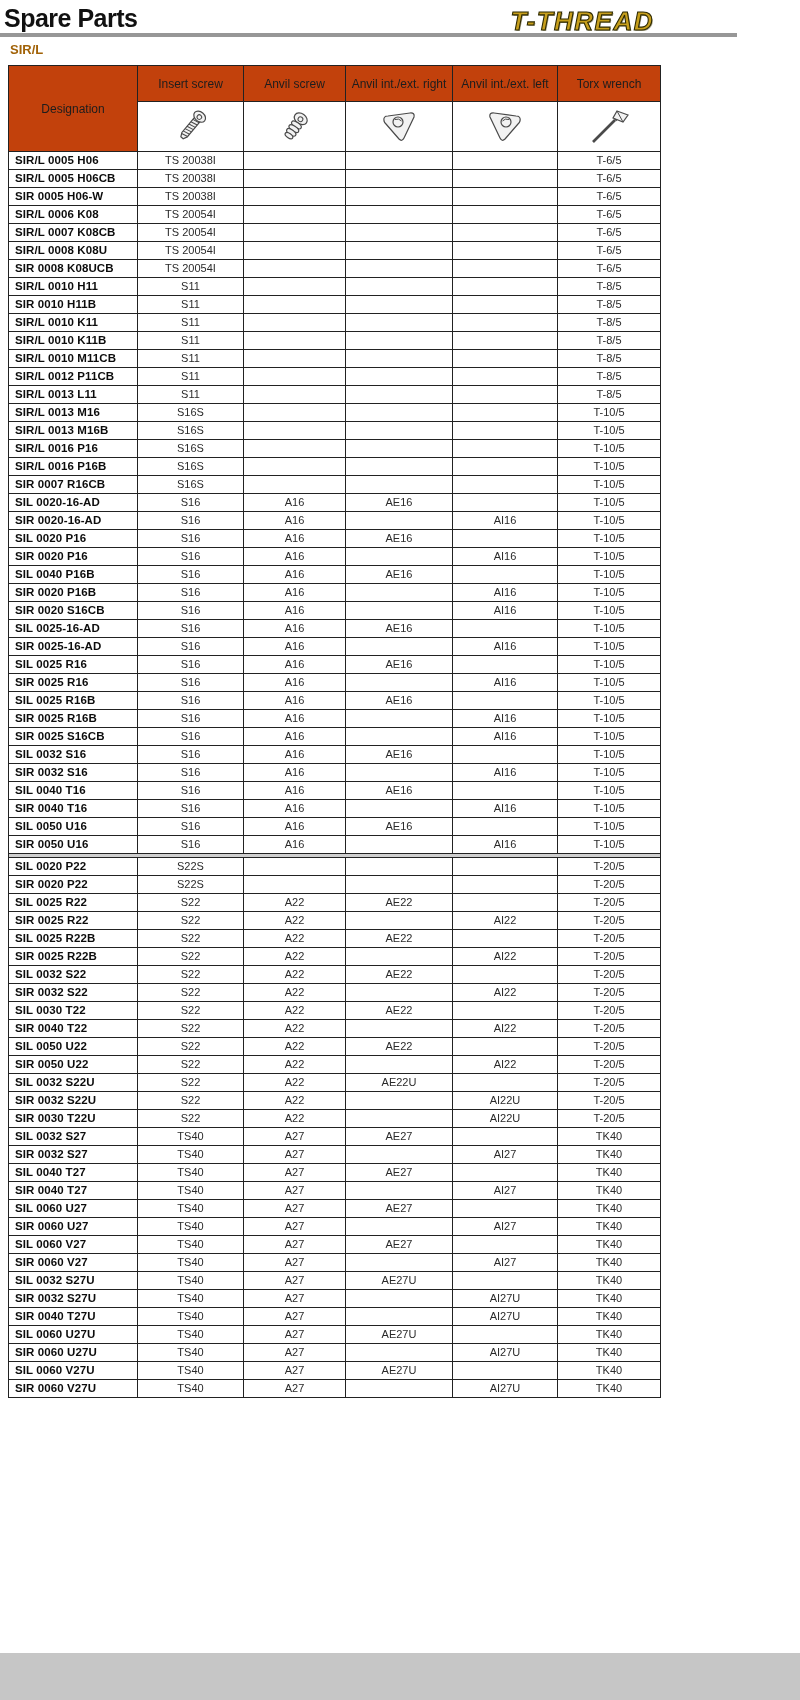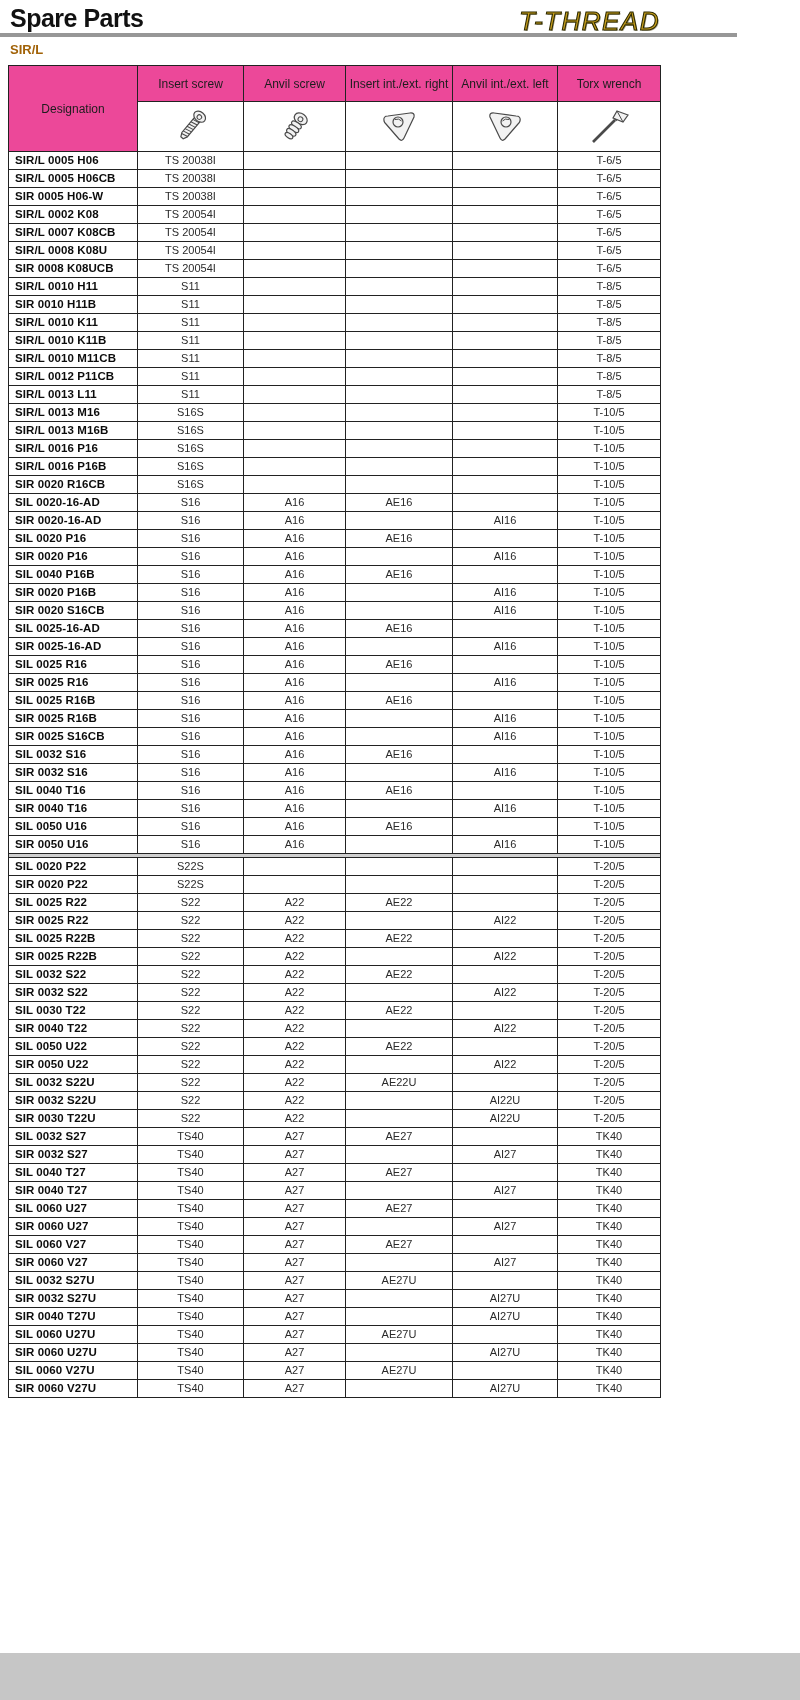--- a/index.html
+++ b/index.html
@@ -7,36 +7,36 @@
   body { font-family: "Liberation Sans", sans-serif; }
   .page {
     position: relative;
     width: 800px;
     height: 1700px;
     background: #ffffff;
     overflow: hidden;
   }
   .header-row {
     position: absolute;
-    left: 10px; top: 4px;
+    left: 4px; top: 4px;
     width: 650px;
     display: flex;
     justify-content: space-between;
     align-items: flex-start;
     text-align: center;
   }
   .page-title {
     font-size: 25px;
     font-weight: bold;
     color: #111111;
     letter-spacing: -0.5px;
   }
   .brand-logo {
     font-size: 26px;
-    font-weight: normal;
+    font-weight: bold;
     font-style: italic;
     letter-spacing: 1.5px;
     color: #c79f1c;
     -webkit-text-stroke: 1.1px #2e2a00;
     text-shadow: 1px 1px 0 rgba(60,50,0,0.45);
     margin-top: 2px;
   }
   .title-rule {
     position: absolute;
     left: 0px; top: 33px;
@@ -62,21 +62,21 @@
   table.spare-parts col.c2 { width: 102px; }
   table.spare-parts col.c3 { width: 107px; }
   table.spare-parts col.c4 { width: 105px; }
   table.spare-parts col.c5 { width: 103px; }
   table.spare-parts th, table.spare-parts td {
     border: 1px solid #222222;
     overflow: hidden;
     white-space: nowrap;
   }
   tr.head-labels th {
-    background: #ec4899;
+    background: #c2410c;
     height: 36px;
     font-size: 12px;
     font-weight: normal;
     color: #1d1d1d;
     text-align: center;
     vertical-align: middle;
   }
   th.designation-head {
     background: #d8d8d8;
     font-size: 12.5px;
@@ -141,21 +141,21 @@
         <col class="c2">
         <col class="c3">
         <col class="c4">
         <col class="c5">
     </colgroup>
     <thead>
       <tr class="head-labels">
         <th rowspan="2" class="designation-head">Designation</th>
         <th>Insert screw</th>
         <th>Anvil screw</th>
-        <th>Insert int./ext. right</th>
+        <th>Anvil int./ext. right</th>
         <th>Anvil int./ext. left</th>
         <th>Torx wrench</th>
       </tr>
       <tr class="head-icons">
         <th>
           <svg width="44" height="42" viewBox="0 0 44 42">
             <g transform="rotate(40 22 21)">
               <path class="icon-stroke" d="M18.5 11 L18.5 31 L20.5 35 L23.5 35 L25.5 31 L25.5 11 Z"></path>
               <ellipse class="icon-stroke" cx="22" cy="7.5" rx="6.5" ry="4.8"></ellipse>
               <circle class="icon-line" cx="22" cy="8" r="2.3"></circle>
@@ -220,21 +220,21 @@
   </tr>
         <tr>
     <td class="des">SIR 0005 H06-W</td>
     <td>TS 20038I</td>
     <td></td>
     <td></td>
     <td></td>
     <td>T-6/5</td>
   </tr>
         <tr>
-    <td class="des">SIR/L 0002 K08</td>
+    <td class="des">SIR/L 0006 K08</td>
     <td>TS 20054I</td>
     <td></td>
     <td></td>
     <td></td>
     <td>T-6/5</td>
   </tr>
         <tr>
     <td class="des">SIR/L 0007 K08CB</td>
     <td>TS 20054I</td>
     <td></td>
@@ -340,21 +340,21 @@
   </tr>
         <tr>
     <td class="des">SIR/L 0016 P16B</td>
     <td>S16S</td>
     <td></td>
     <td></td>
     <td></td>
     <td>T-10/5</td>
   </tr>
         <tr>
-    <td class="des">SIR 0020 R16CB</td>
+    <td class="des">SIR 0007 R16CB</td>
     <td>S16S</td>
     <td></td>
     <td></td>
     <td></td>
     <td>T-10/5</td>
   </tr>
         <tr>
     <td class="des">SIL 0020-16-AD</td>
     <td>S16</td>
     <td>A16</td>

